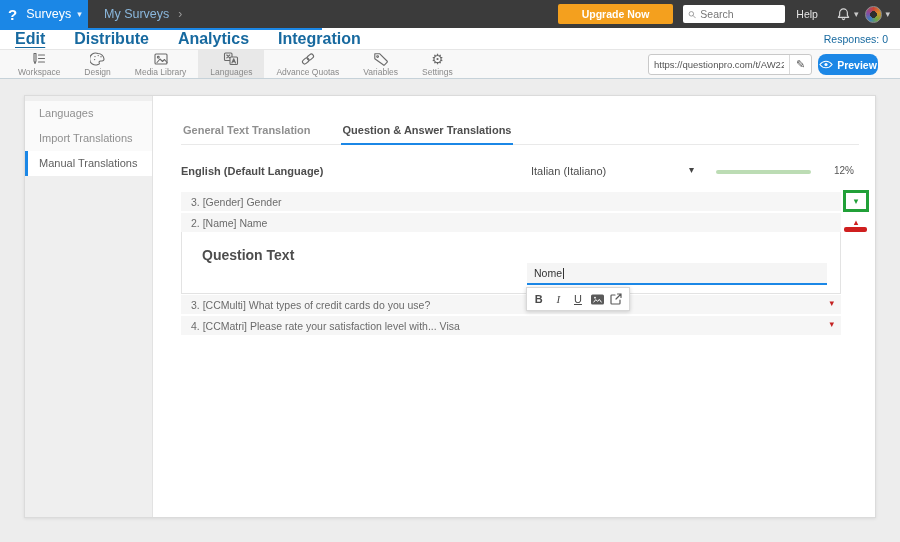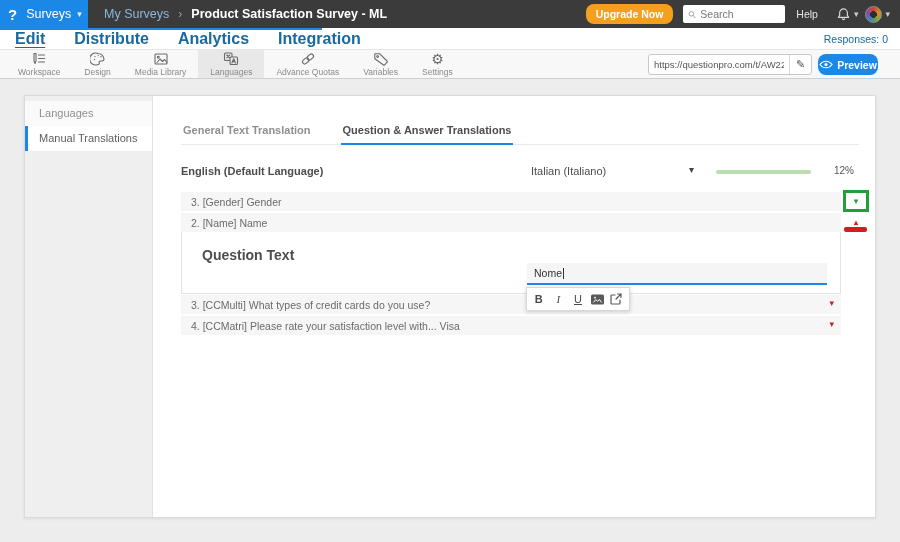--- a/index.html
+++ b/index.html
@@ -13,21 +13,21 @@
            align-items:center; padding-left:8px; color:#fff; cursor:pointer; }
   .brand .logo { font-weight:bold; font-size:15px; margin-right:9px; }
   .brand .menu-label { font-size:12.5px; }
   .brand .caret { font-size:9px; margin-left:6px; color:#e8f2fb; }
   .crumbs { display:flex; align-items:center; margin-left:16px; font-size:12.5px;justify-content:space-between; }
   .crumbs .parent { color:#8ab7dc; cursor:pointer; }
   .crumbs .sep { color:#9a9a9a; margin:0 9px; font-size:12px; }
   .crumbs .current { color:#ffffff; font-weight:bold; }
   .topnav-right { margin-left:auto; display:flex; align-items:center; padding-right:10px; }
   .upgrade-btn { background:#f4a01e; color:#fff; font-size:10.5px; font-weight:bold;
-                 border:none; border-radius:8px; padding:4px 10px; cursor:pointer; }
+                 border:none; border-radius:2px; padding:4px 24px; cursor:pointer; }
   .search-box { display:flex; align-items:center; background:#fff; border-radius:2px;
                 height:18px; width:102px; margin-left:10px; padding:0 5px; }
   .search-box input { border:none; outline:none; width:80px; font-size:10.5px;
                       color:#555; margin-left:4px; font-family:"Liberation Sans",sans-serif; }
   .help-label { color:#e4e4e4; font-size:10.5px; margin:0 11px; cursor:pointer; }
   .icon-caret { color:#c9c9c9; font-size:9px; margin-left:3px; }
   .bell-wrap, .avatar-wrap { display:flex; align-items:center; margin-left:7px; cursor:pointer; }
   .avatar { width:17px; height:17px; border-radius:50%;
             border:1.5px solid #8f8f8f;
             background:
@@ -134,21 +134,20 @@
 
 <div class="topnav">
   <div class="brand">
     <span class="logo">?</span>
     <span class="menu-label">Surveys</span>
     <span class="caret">▾</span>
   </div>
   <div class="crumbs">
     <span class="parent">My Surveys</span>
     <span class="sep">›</span>
-    <span class="current">Product Satisfaction Survey - ML</span>
   </div>
   <div class="topnav-right">
     <button class="upgrade-btn">Upgrade Now</button>
     <div class="search-box">
       <svg width="11" height="11" viewBox="0 0 12 12">
         <circle cx="5" cy="5" r="3.4" fill="none" stroke="#8a8a8a" stroke-width="1.2"></circle>
         <path d="M7.6 7.6L11 11" stroke="#8a8a8a" stroke-width="1.2" stroke-linecap="round"></path>
       </svg>
       <input type="text" placeholder="Search" style="">
     </div>
@@ -259,20 +258,21 @@
       <path d="M1 5s2.8-3.8 7-3.8S15 5 15 5s-2.8 3.8-7 3.8S1 5 1 5z" fill="none" stroke="#fff" stroke-width="1.2"></path>
       <circle cx="8" cy="5" r="1.8" fill="#fff"></circle>
     </svg>
     <span>Preview</span>
   </button>
 </div>
 
 <div class="card">
   <div class="side">
     <div class="side-item">Languages</div>
+    <div class="side-item">Import Translations</div>
     <div class="side-item active">Manual Translations</div>
   </div>
 
   <div class="content">
     <div class="tabs">
       <span class="tab">General Text Translation</span>
       <span class="tab active">Question &amp; Answer Translations</span>
     </div>
 
     <div class="lang-row">

